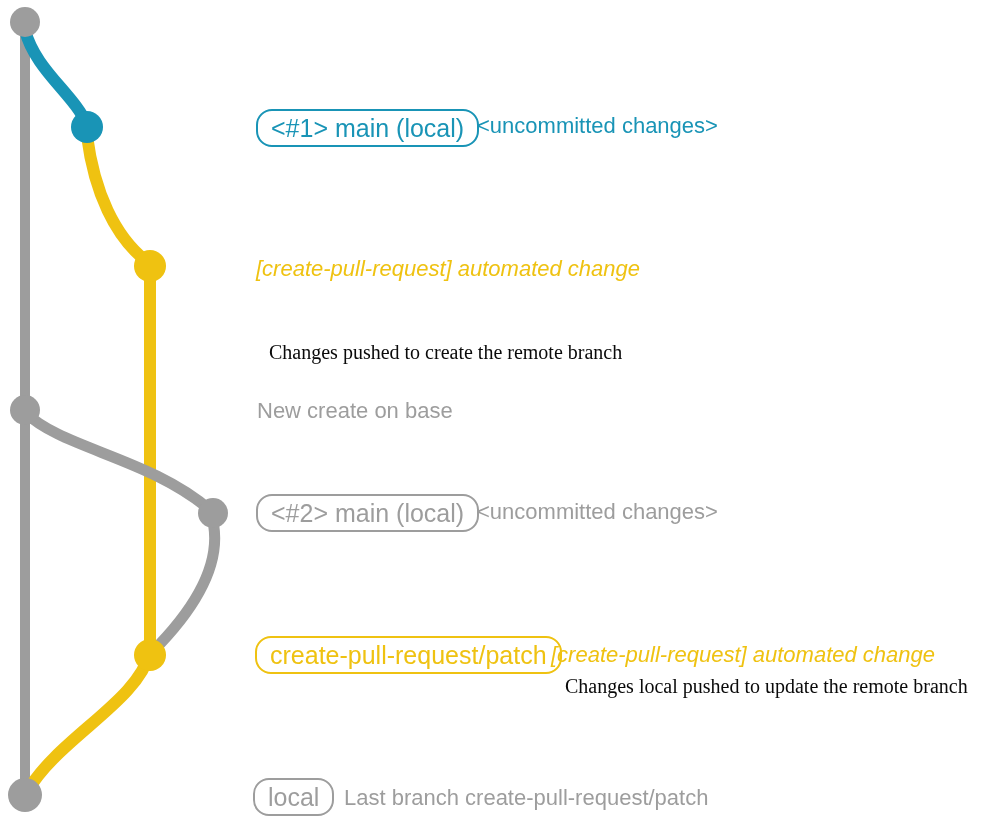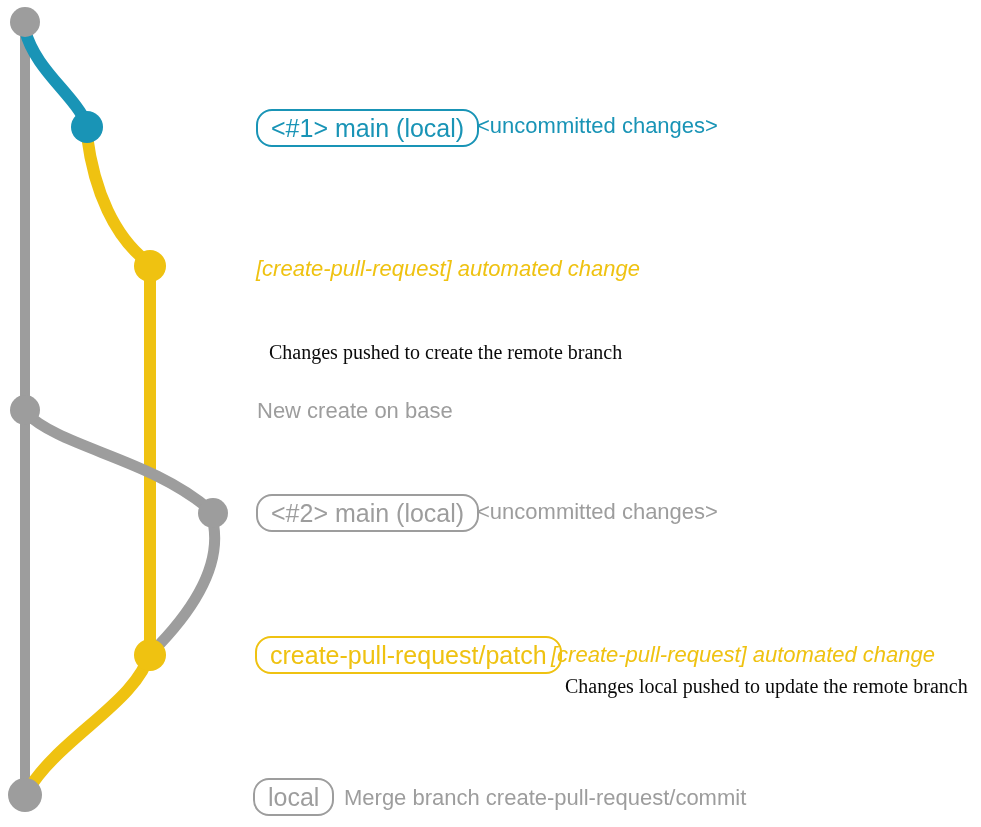--- a/index.html
+++ b/index.html
@@ -91,15 +91,15 @@
   <div class="t gray-text" style="left:257px; top:398px;">New create on base</div>
 
   <div class="pill gray-pill" style="left:256px; top:494px;">&lt;#2&gt; main (local)</div>
   <div class="t gray-text" style="left:477px; top:499px;">&lt;uncommitted changes&gt;</div>
 
   <div class="pill yellow-pill" style="left:255px; top:636px;text-align:right;">create-pull-request/patch</div>
   <div class="t yellow-text" style="left:551px; top:642px;">[create-pull-request] automated change</div>
   <div class="caption" style="left:565px; top:674px;">Changes local pushed to update the remote branch</div>
 
   <div class="pill gray-pill" style="left:253px; top:778px;">local</div>
-  <div class="t gray-text" style="left:344px; top:785px;">Merge branch create-pull-request/commit</div>
+  <div class="t gray-text" style="left:344px; top:785px;">Last branch create-pull-request/patch</div>
 
 </div>
 
 </body></html>

